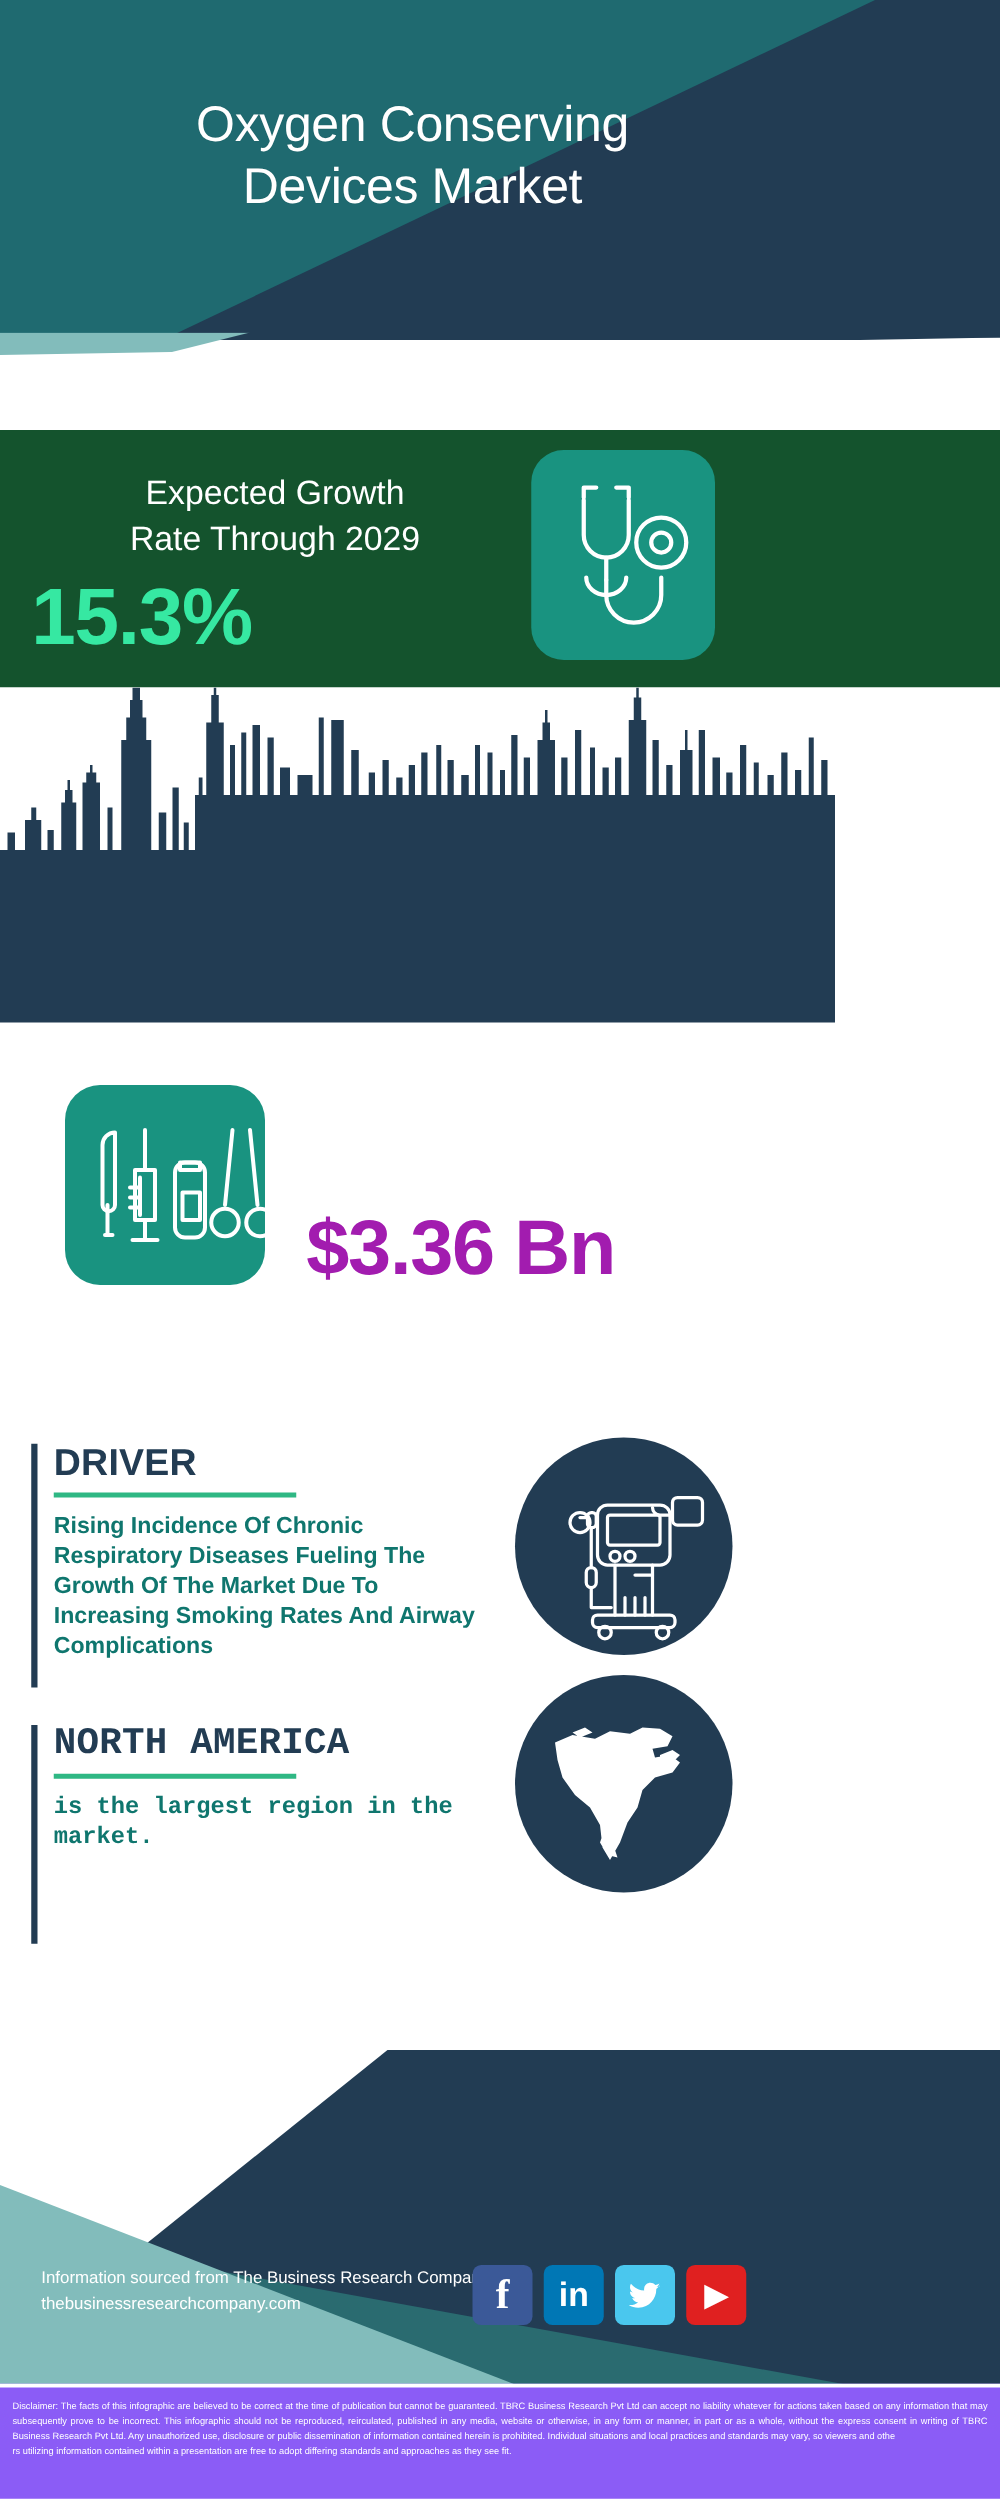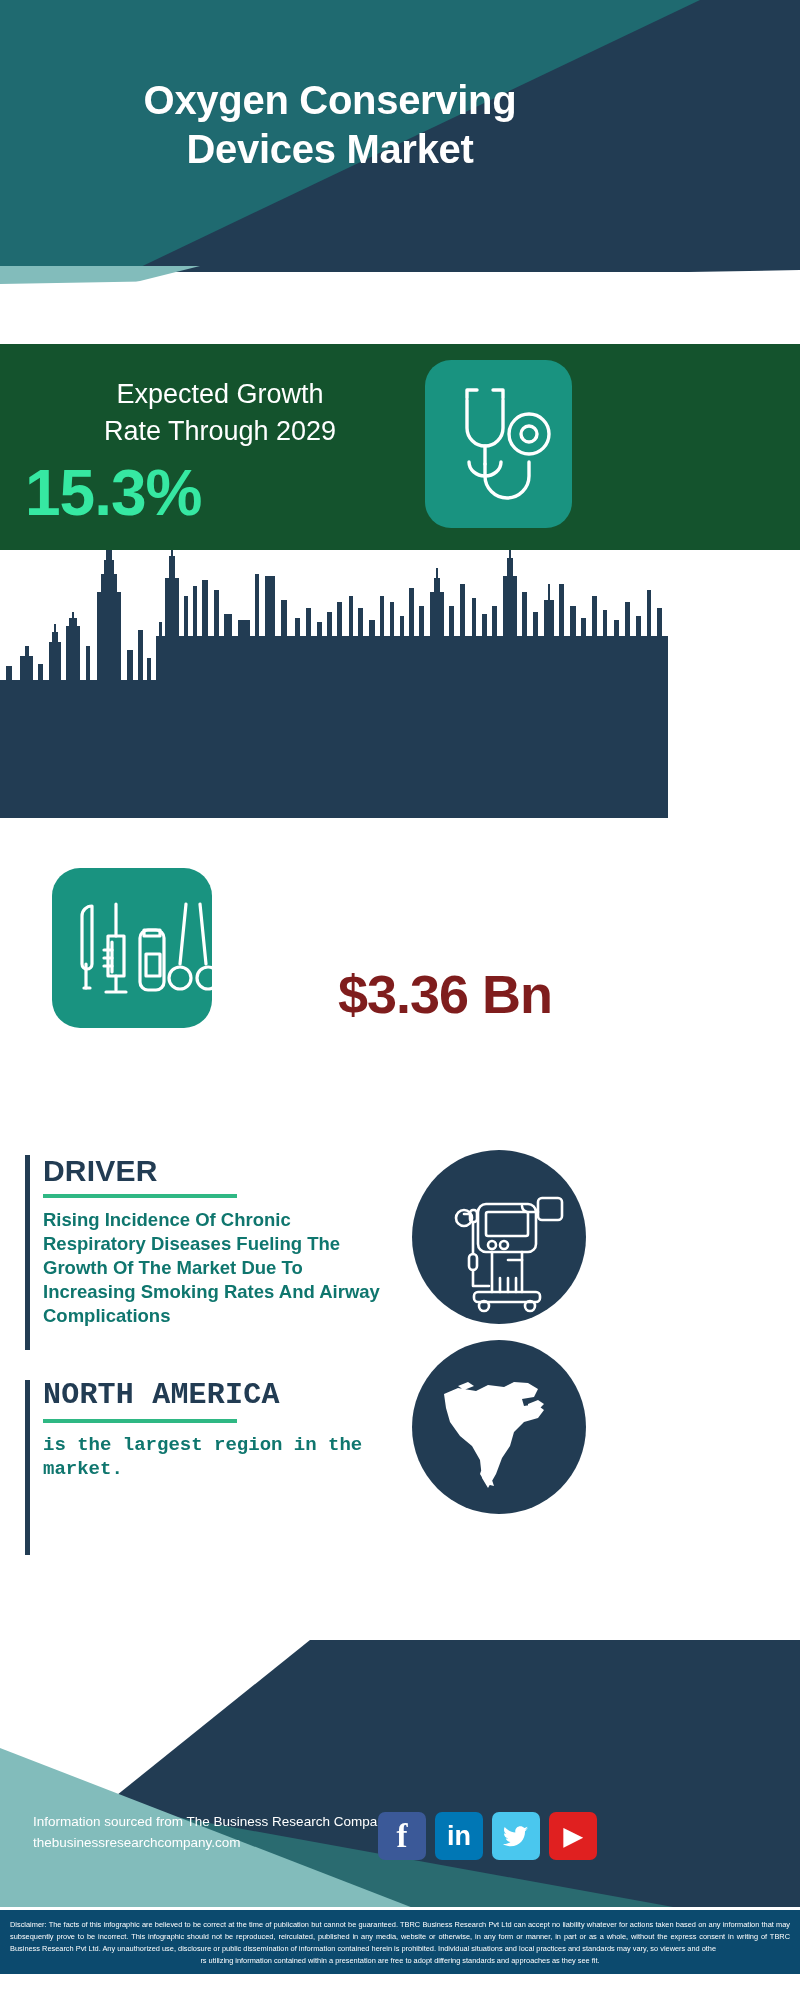--- a/index.html
+++ b/index.html
@@ -25,21 +25,21 @@
   .header-navy {
     position:absolute; left:0; top:0; width:800px; height:272px;
     background:#223c53;
     clip-path: polygon(700px 0, 800px 0, 800px 272px, 130px 272px);
   }
   .header-title {
     position:absolute; left:0; top:76px; width:660px;
     text-align:center;
     color:#ffffff;
     font-size:40px;
-    font-weight:bold;
+    font-weight:normal;
     line-height:1.22;
     letter-spacing:-0.3px;
     z-index:3;
     text-shadow:0 0 1px rgba(0,0,0,.15);
   }
 
   
   .white-band {
     position:absolute; left:0; top:266px; width:800px; height:78px;
     background:#ffffff;
@@ -90,21 +90,21 @@
   .sky-navy {
     position:absolute; left:0; top:0; width:800px; height:312px;
   }
   .market-text {
     position:absolute; left:245px; top:880px; width:400px;
     text-align:center; color:#fff; font-size:27px; line-height:1.36;
     z-index:5;
   }
   .market-value {
     position:absolute; left:245px; top:963px; width:400px;
-    text-align:center; color:#7f1d1d; font-size:54px; font-weight:bold;
+    text-align:left; color:#a21caf; font-size:62px; font-weight:bold;
     letter-spacing:-1px; z-index:5;
   }
   .mk-icon { position:absolute; left:52px; top:868px; width:160px; height:160px;
     background:#199380; border-radius:28px; z-index:5; }
   .card { position:absolute; }
   .bar-left {
     position:absolute; left:0; top:0; width:5px; height:100%;
     background:#223c53;
   }
   .card-title {
@@ -147,29 +147,29 @@
   .social { position:absolute; top:1812px; z-index:9; display:flex; gap:9px; left:378px; }
   .sq { width:48px; height:48px; border-radius:7px; display:flex;
         align-items:center; justify-content:center; }
   .sq-fb { background:#3b5998; }
   .sq-li { background:#0077b5; }
   .sq-tw { background:#4ac7ee; }
   .sq-yt { background:#e02020; }
   .sq span { color:#fff; font-weight:bold; }
 
   .disclaimer {
-    position:absolute; left:0; top:1907px; width:800px; height:67px;
-    background:#0c4a6e; color:#ffffff;
+    position:absolute; left:0; top:1907px; width:800px; height:92px;
+    background:#8b5cf6; color:#ffffff;
     font-size:7.4px; line-height:1.62; text-align:center;
     padding:9px 10px 4px 10px;
     border-top:3px solid #ffffff;
     z-index:10;
   }
   .disclaimer p { text-align:justify; }
-  .disclaimer p:last-child { text-align:center; }
+  .disclaimer p:last-child { }
 </style>
 </head>
 <body>
 
 <div class="page">
 
   <div class="header">
     <div class="header-teal"></div>
     <div class="header-navy"></div>
   </div>

